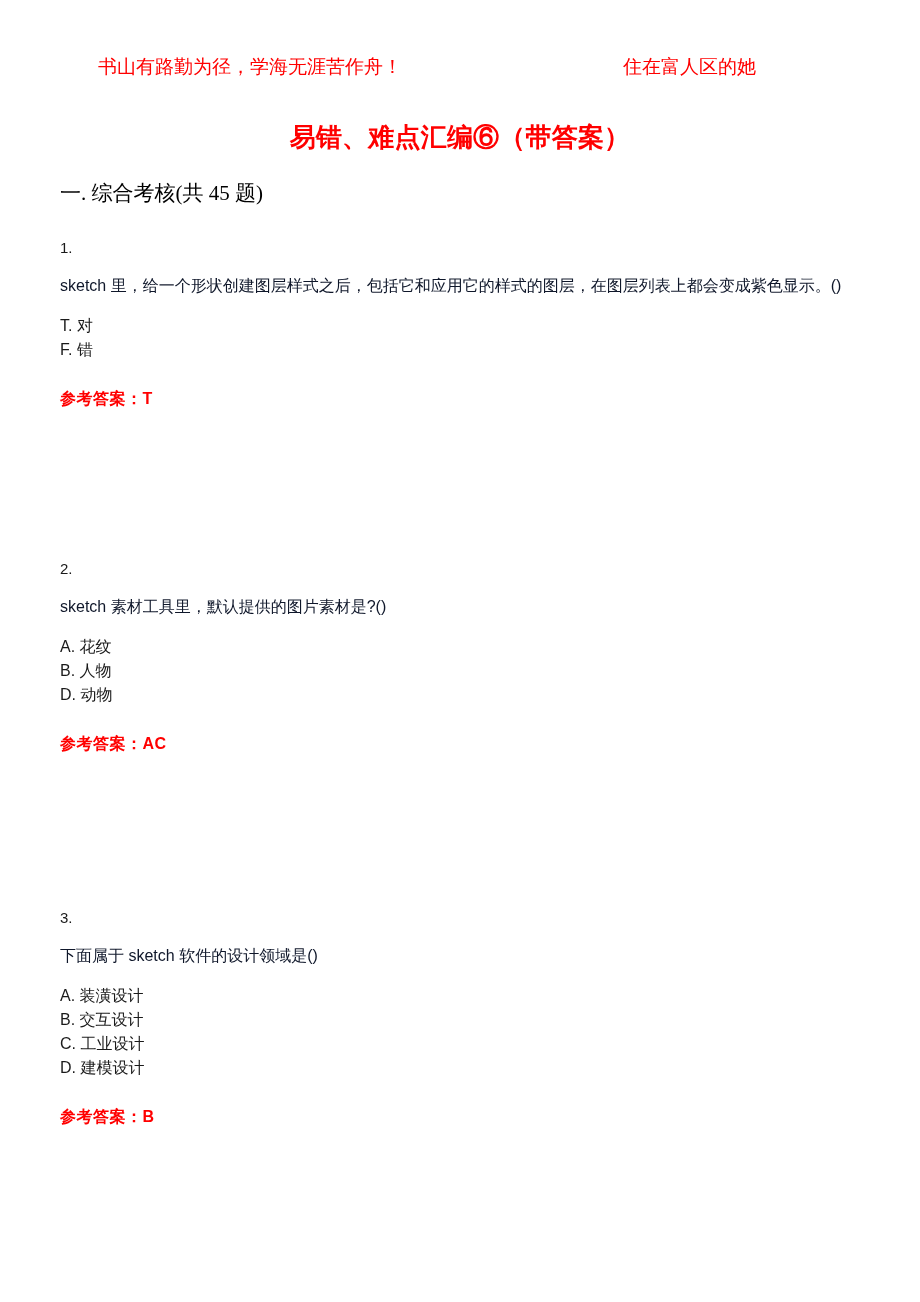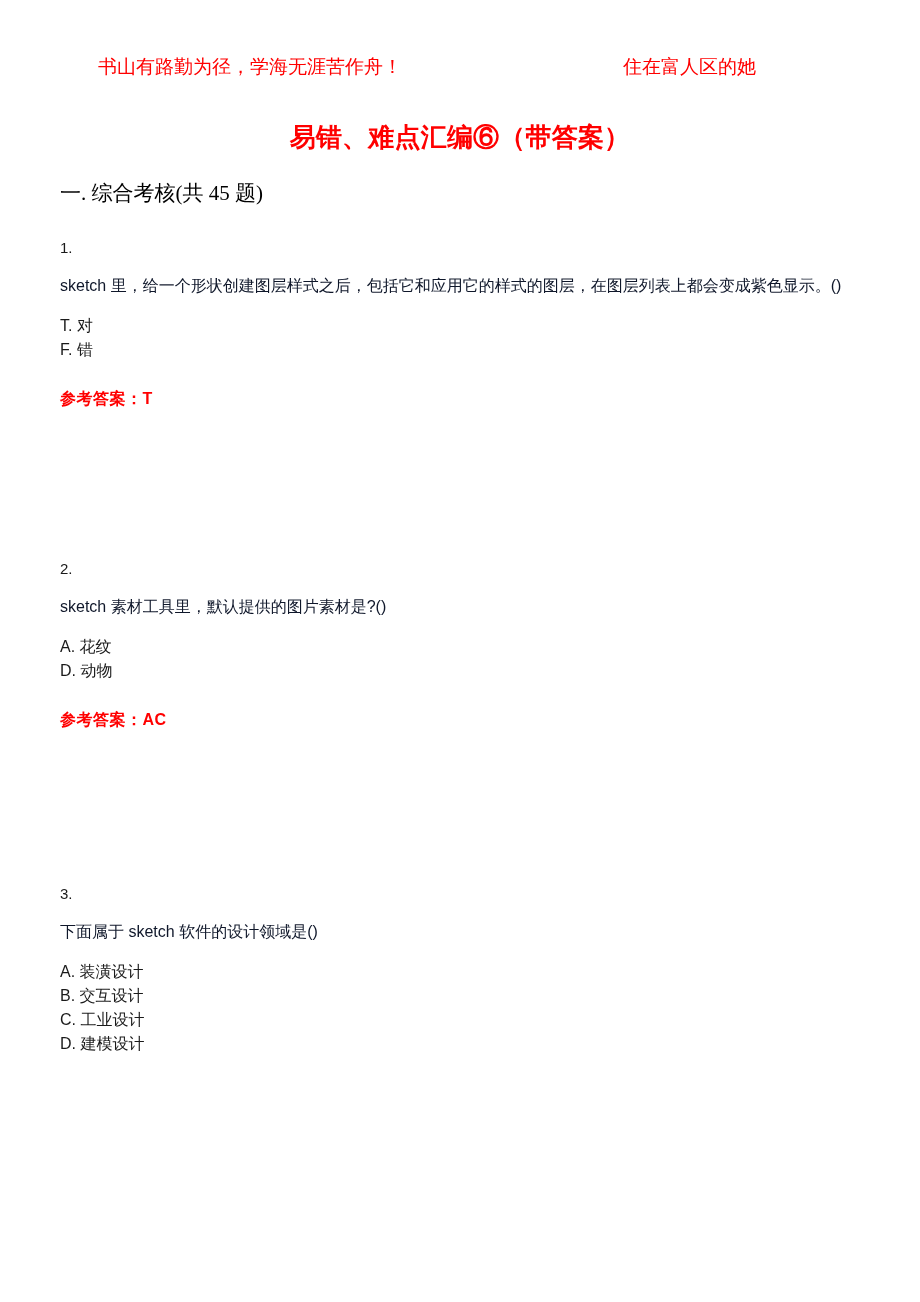--- a/index.html
+++ b/index.html
@@ -146,33 +146,37 @@
     </div>
   </div>
 
   <div class="gap-lg"></div>
 
   <div class="question-block">
     <div class="q-number">2.</div>
     <div class="q-stem">sketch 素材工具里，默认提供的图片素材是?()</div>
     <div class="q-options">
       <div class="q-option">A. 花纹</div>
+      <div class="q-option">B. 人物</div>
       <div class="q-option">D. 动物</div>
     </div>
     <div class="q-answer">
       <span class="ans-label">参考答案：</span><span class="ans-value">AC</span>
     </div>
   </div>
 
   <div class="gap-xl"></div>
 
   <div class="question-block">
     <div class="q-number">3.</div>
     <div class="q-stem">下面属于 sketch 软件的设计领域是()</div>
     <div class="q-options">
       <div class="q-option">A. 装潢设计</div>
       <div class="q-option">B. 交互设计</div>
       <div class="q-option">C. 工业设计</div>
       <div class="q-option">D. 建模设计</div>
     </div>
+    <div class="q-answer">
+      <span class="ans-label">参考答案：</span><span class="ans-value">B</span>
+    </div>
   </div>
 
 </div>
 
 </body></html>

